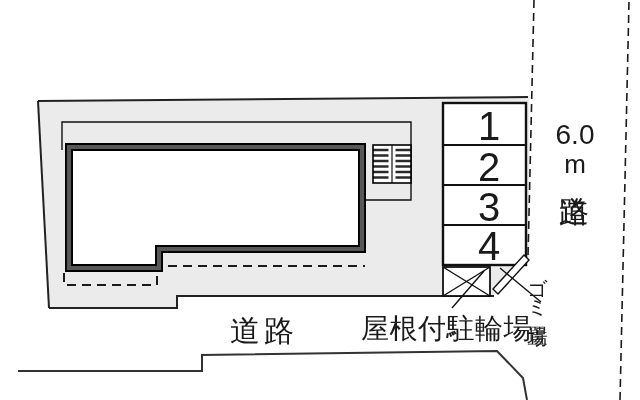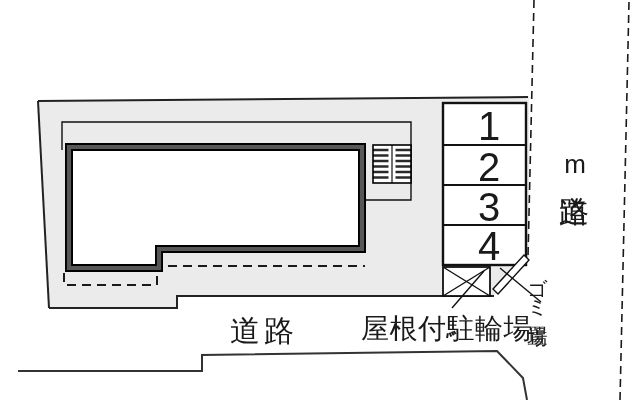--- a/index.html
+++ b/index.html
@@ -91,19 +91,20 @@
     <line x1="484" y1="271" x2="452" y2="308" stroke="#111" stroke-width="1.4"></line>
     <line x1="500" y1="268" x2="541" y2="302" stroke="#111" stroke-width="1.4"></line>
   </svg>
 
   <div class="lbl num" id="num1">1</div>
   <div class="lbl num" id="num2">2</div>
   <div class="lbl num" id="num3">3</div>
   <div class="lbl num" id="num4">4</div>
 
   <div class="lbl" id="lbl-road-bottom">道路</div>
+  <div class="lbl" id="lbl-road-width">6.0</div>
   <div class="lbl" id="lbl-road-unit">m</div>
   <div class="lbl vtext" id="lbl-road-name">道路</div>
 
   <div class="lbl" id="lbl-bike">屋根付駐輪場</div>
   <div class="lbl vtext" id="lbl-garbage">ゴミ置場</div>
 
 </div>
 
 </body></html>

